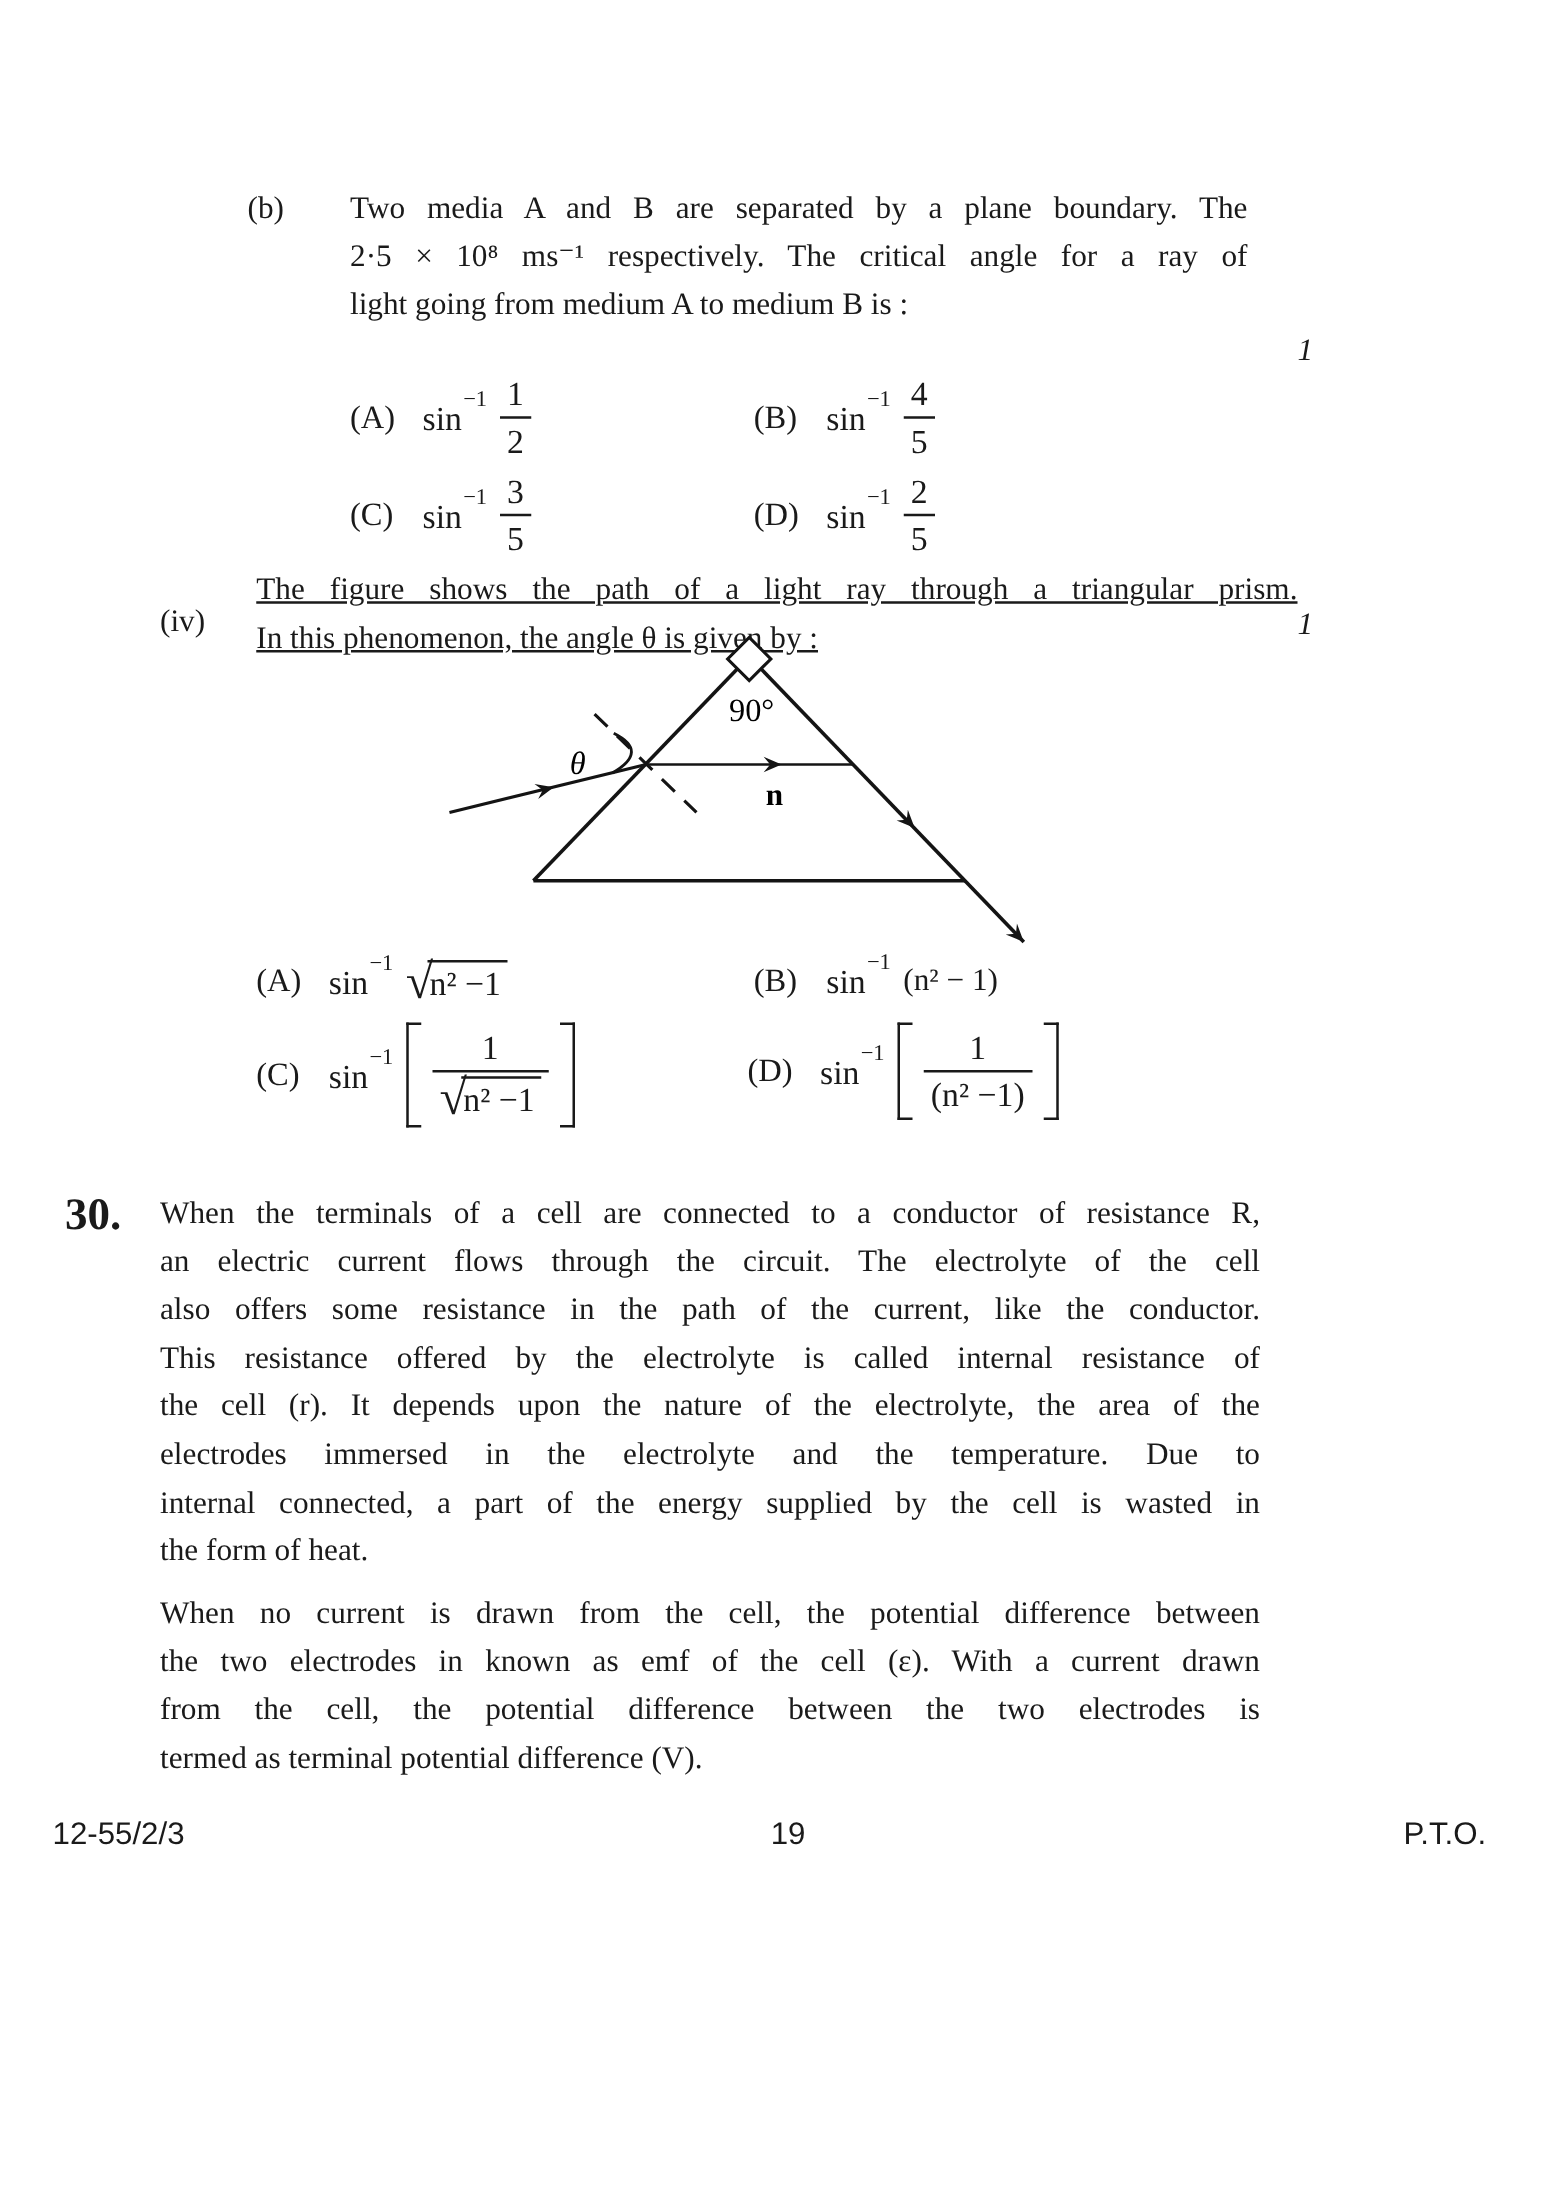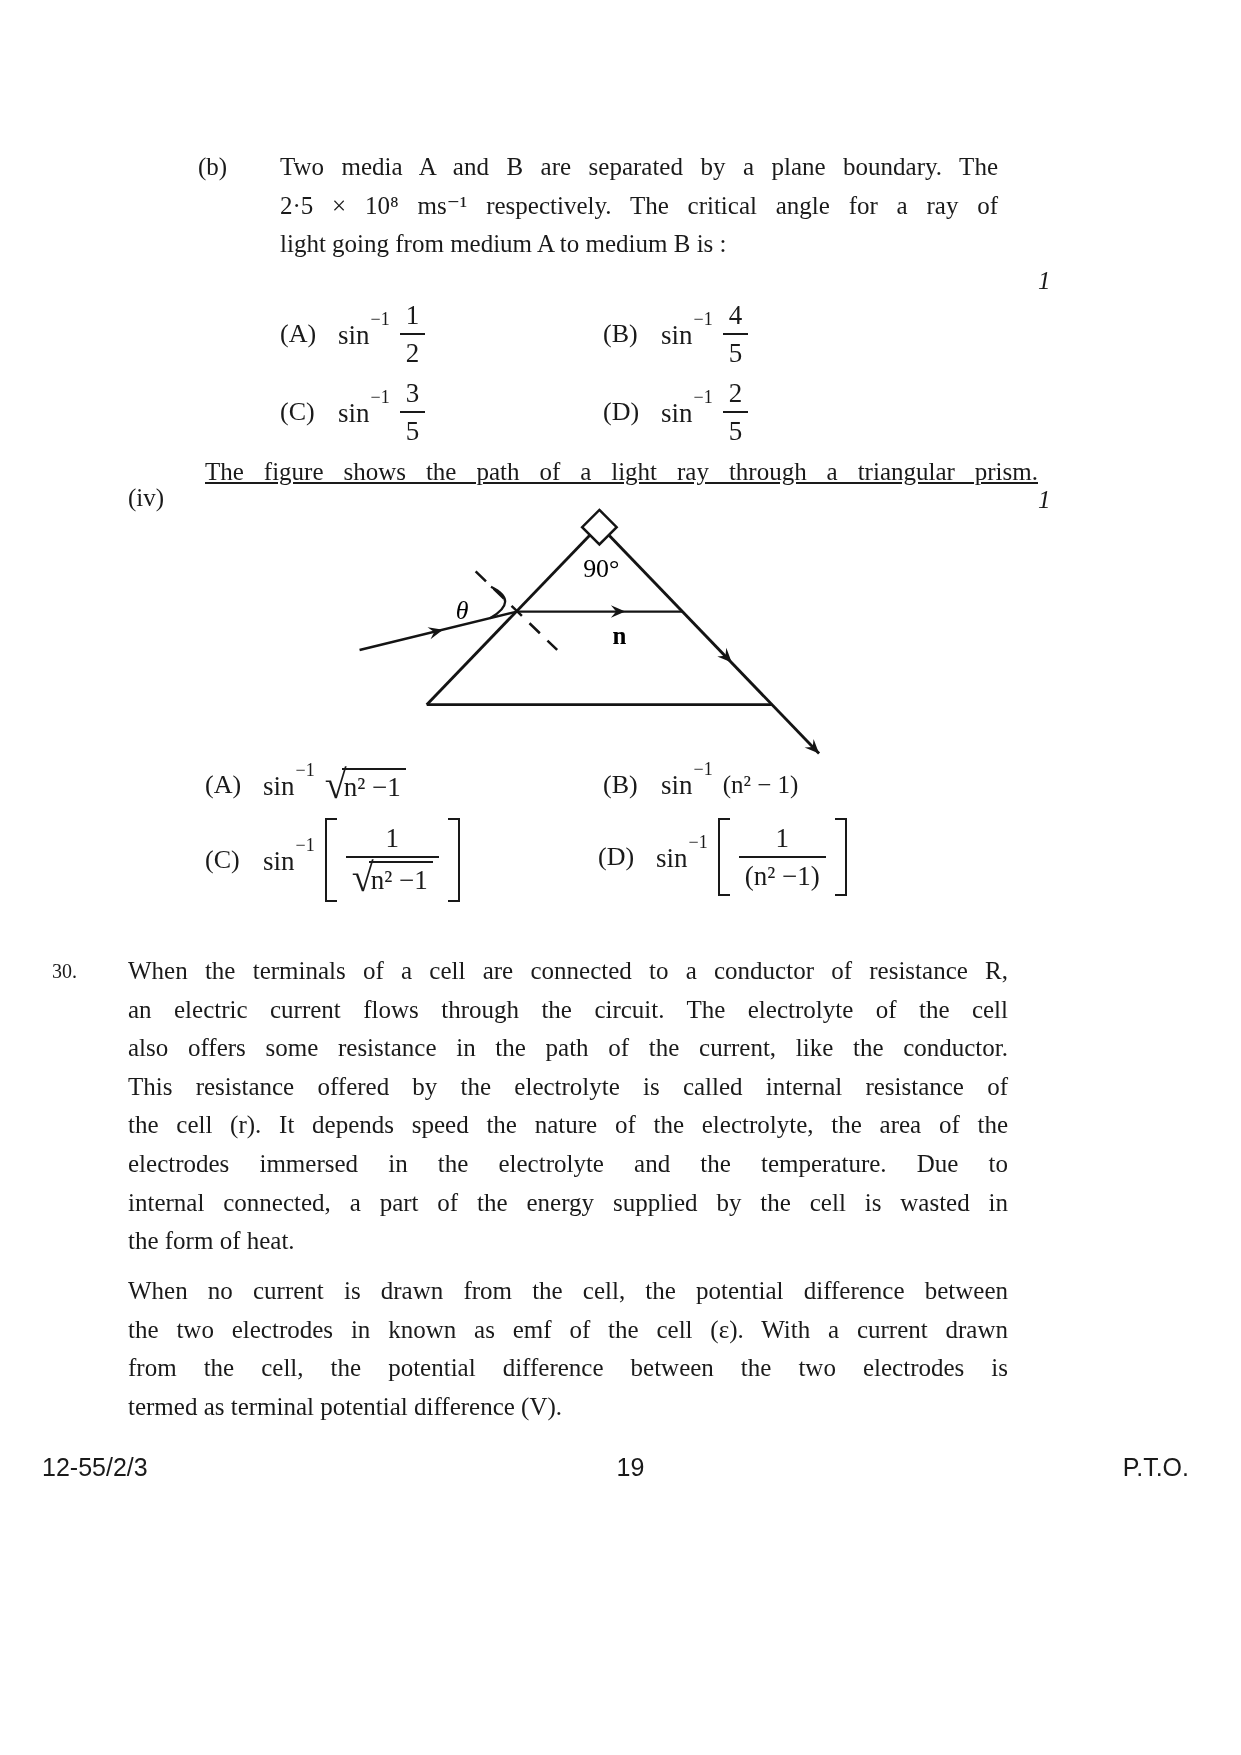--- a/index.html
+++ b/index.html
@@ -15,21 +15,21 @@
   .abs{position:absolute;}
   .line{
     height:38.6px;line-height:38.6px;
     font-size:25px;
     text-align:justify;text-align-last:justify;
     white-space:normal;
   }
   .line.last{text-align-last:left;}
   .qlabel{font-size:25px;line-height:38.6px;}
   .marks{font-size:25px;font-style:italic;line-height:38.6px;}
-  .qnum{font-size:20px;font-weight:normal;line-height:38.6px;}
+  .qnum{font-size:36px;font-weight:bold;line-height:38.6px;}
 
   
   .opt{position:absolute;display:flex;align-items:center;}
   .opt-label{font-size:26px;width:58px;}
   .fn{font-size:27px;margin-right:10px;white-space:nowrap;}
   .sup{font-size:18px;position:relative;top:-9px;margin-left:1px;}
   .frac{display:inline-flex;flex-direction:column;align-items:center;font-size:27px;}
   .fbar{align-self:stretch;height:0;border-top:2.3px solid #191919;margin:3px 0;}
   .num,.den{padding:0 6px;line-height:30px;text-align:center;}
   .expr{display:inline-flex;align-items:center;}
@@ -93,20 +93,21 @@
     <span class="frac">
       <span class="num">2</span>
       <span class="fbar"></span>
       <span class="den">5</span>
     </span>
   </div>
 
   <div class="abs qlabel" style="left:128px;top:443px;margin-top:36px;">(iv)</div>
   <div class="abs" style="left:205px;top:453px;width:833px;text-decoration:underline;">
     <div class="line">The figure shows the path of a light ray through a triangular prism.</div>
+    <div class="line last">In this phenomenon, the angle θ is given by :</div>
   </div>
   <div class="abs marks" style="left:1038px;top:481px;">1</div>
 
   <svg class="abs fig-svg" style="left:335px;top:508px;" width="500" height="259" viewBox="0 0 520 270">
     <defs>
       <path id="arw" d="M-15,-6.5 L0,0 L-15,6.5 L-9.5,0 Z" fill="#141414"></path>
     </defs>
 
     <line x1="95" y1="205" x2="275" y2="18" stroke="#141414" stroke-width="3"></line>
     <line x1="275" y1="18" x2="504" y2="256" stroke="#141414" stroke-width="3"></line>
@@ -175,21 +176,21 @@
       <span class="brk brk-r"></span>
     </span>
   </div>
 
   <div class="abs qnum" style="left:52px;top:952px;">30.</div>
   <div class="abs" style="left:128px;top:952px;width:880px;">
     <div class="line">When the terminals of a cell are connected to a conductor of resistance R,</div>
     <div class="line">an electric current flows through the circuit. The electrolyte of the cell</div>
     <div class="line">also offers some resistance in the path of the current, like the conductor.</div>
     <div class="line">This resistance offered by the electrolyte is called internal resistance of</div>
-    <div class="line">the cell (r). It depends speed the nature of the electrolyte, the area of the</div>
+    <div class="line">the cell (r). It depends upon the nature of the electrolyte, the area of the</div>
     <div class="line">electrodes immersed in the electrolyte and the temperature. Due to</div>
     <div class="line">internal connected, a part of the energy supplied by the cell is wasted in</div>
     <div class="line last">the form of heat.</div>
   </div>
   <div class="abs" style="left:128px;top:1272px;width:880px;">
     <div class="line">When no current is drawn from the cell, the potential difference between</div>
     <div class="line">the two electrodes in known as emf of the cell (ε). With a current drawn</div>
     <div class="line">from the cell, the potential difference between the two electrodes is</div>
     <div class="line last">termed as terminal potential difference (V).</div>
   </div>

